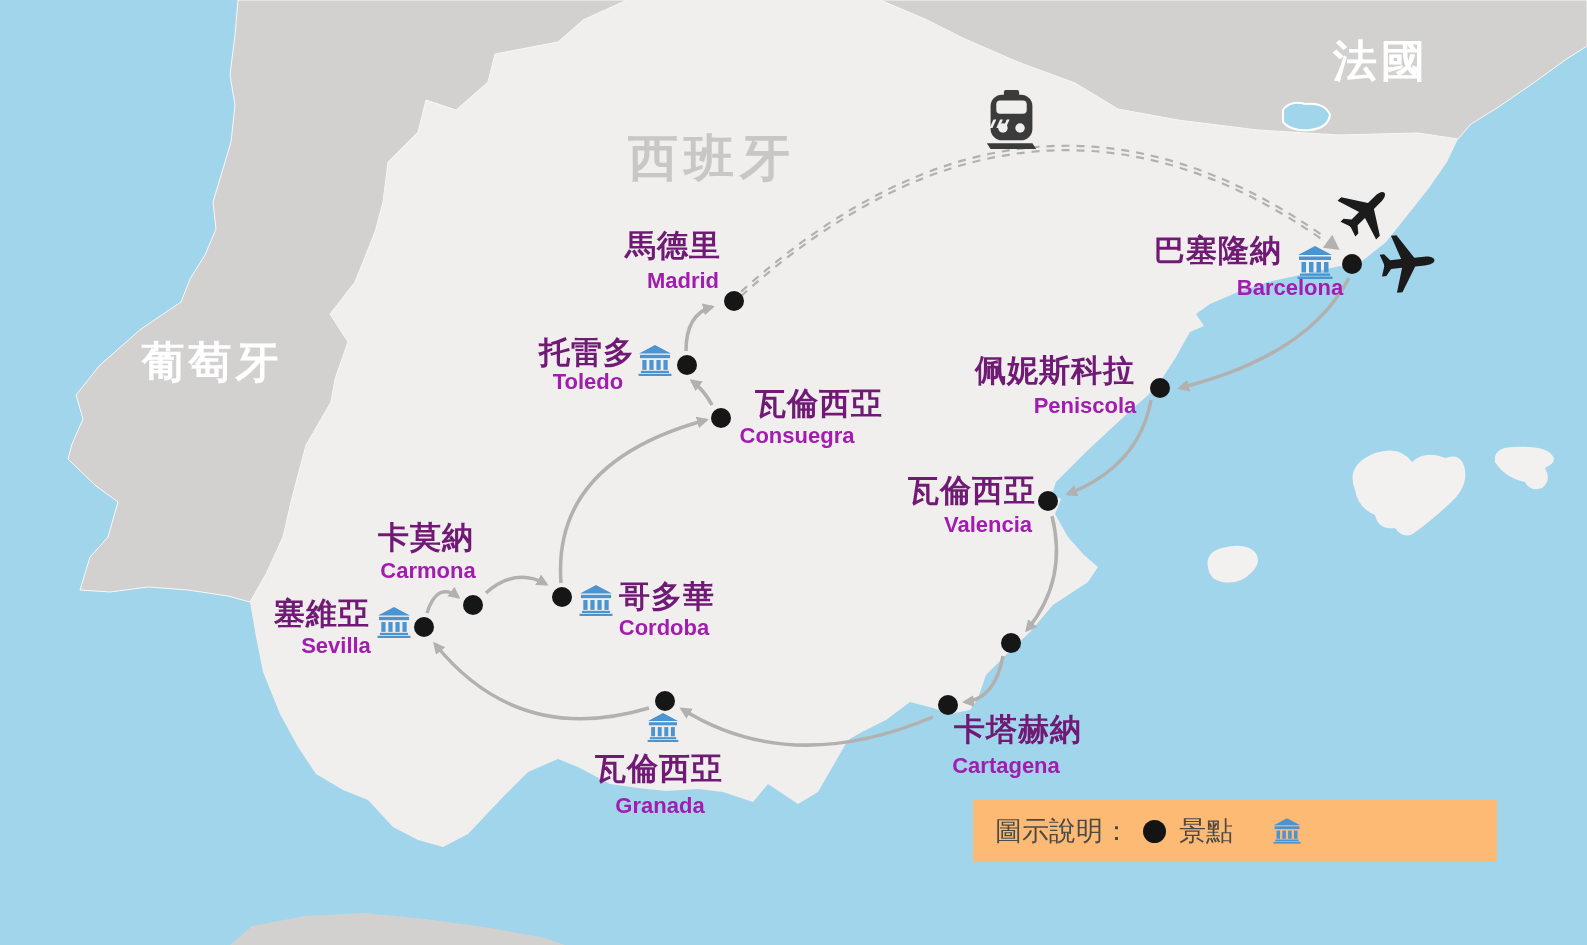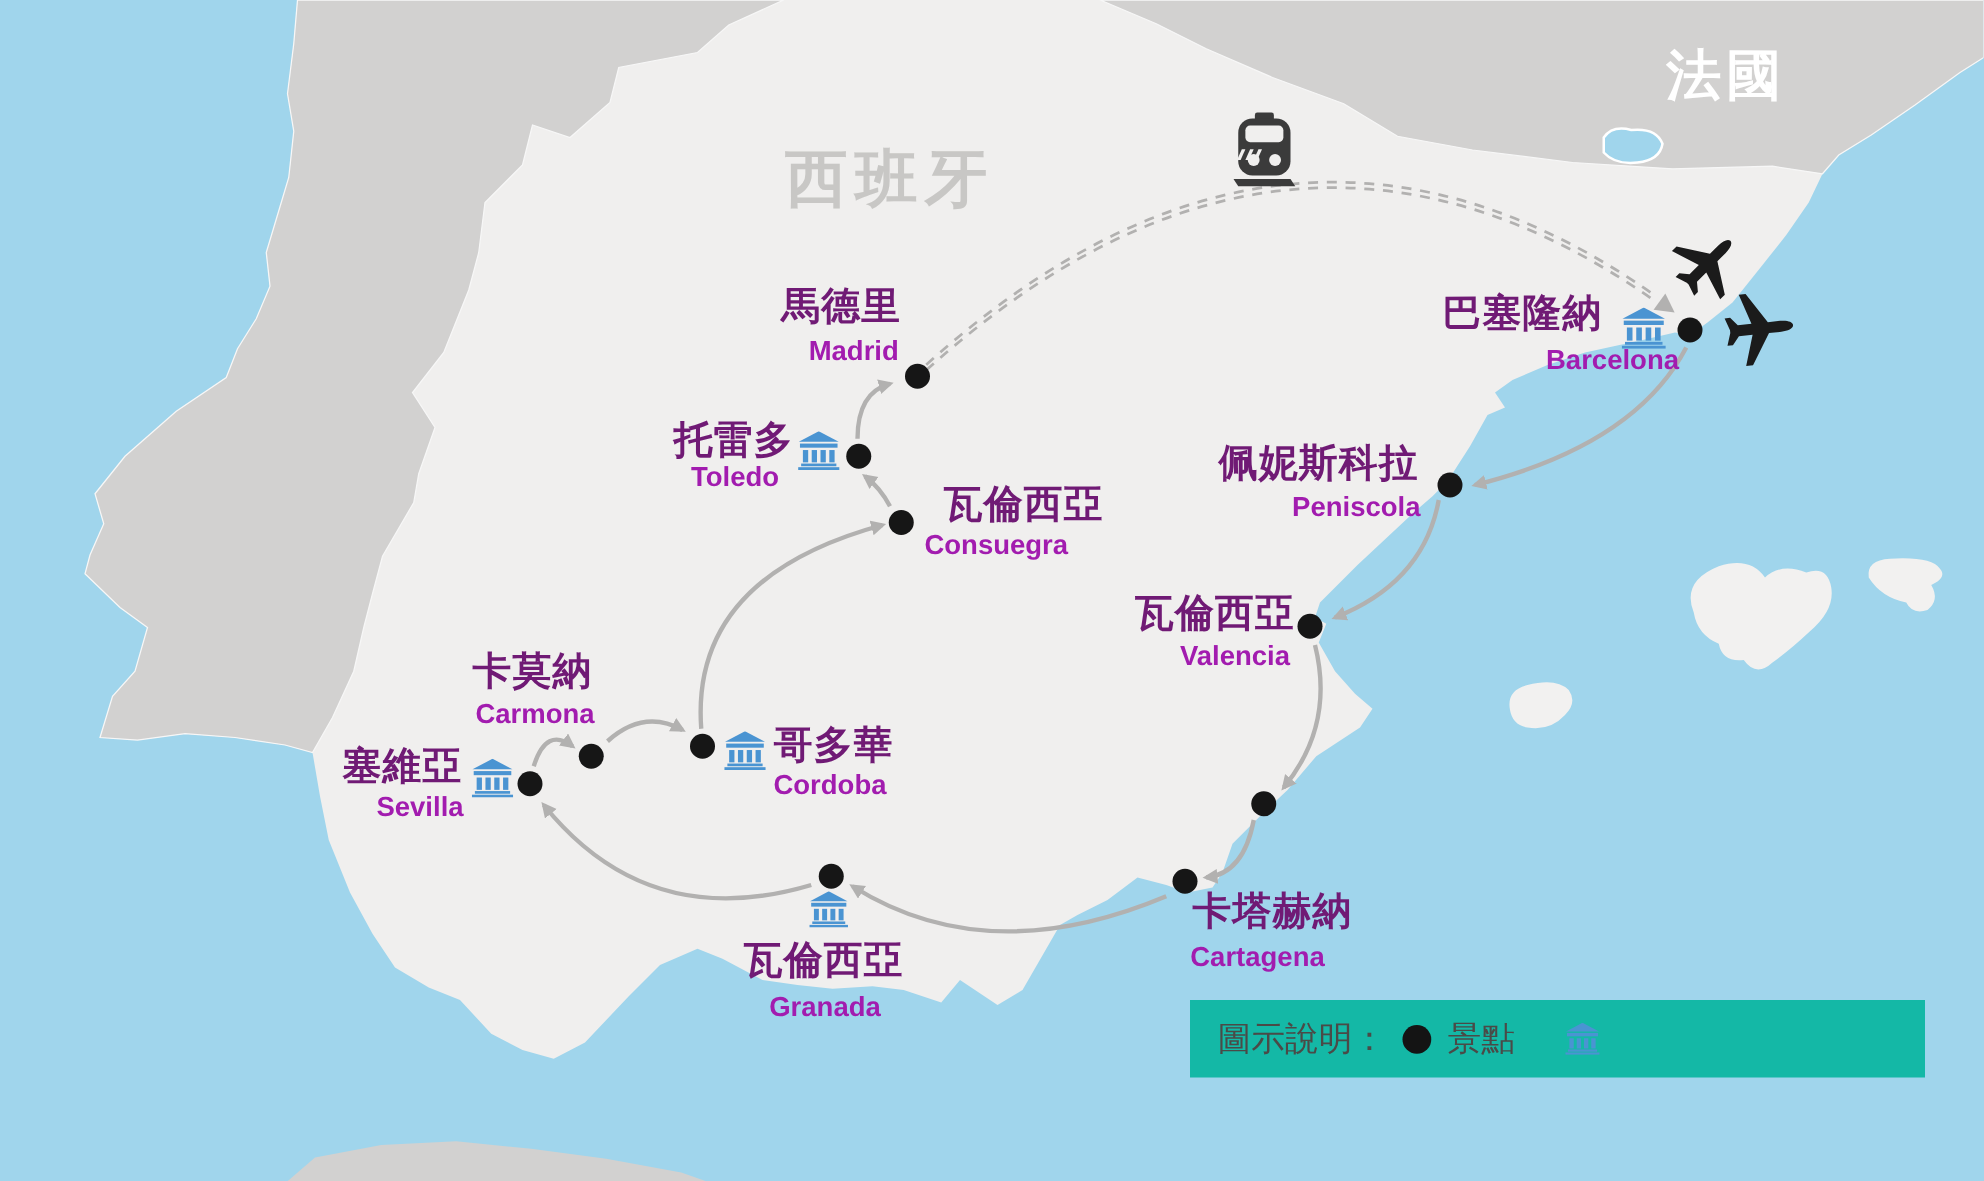--- a/index.html
+++ b/index.html
@@ -8,21 +8,21 @@
   .geo{position:absolute;left:0;top:0;}
   .lbl{position:absolute;transform:translate(-50%,-50%);white-space:nowrap;line-height:1;}
   .zh{font-weight:700;font-size:31px;color:#701a75;letter-spacing:1px;}
   .zh.big{font-size:32px;}
   .en{font-size:22px;color:#a21caf;font-weight:bold;}
   .region{font-weight:700;color:#ffffff;letter-spacing:4px;}
   .region.atl{font-size:41px;}
   .region.por{font-size:43px;}
   .region.fra{font-size:44px;}
   .region.spa{color:#c8c7c5;font-size:50px;letter-spacing:6px;}
-  .legend{position:absolute;left:952px;top:800px;width:588px;height:62px;background:#14b8a6;
+  .legend{position:absolute;left:973px;top:800px;width:524px;height:62px;background:#fdba74;
           display:flex;align-items:center;gap:13px;padding:0 14px 0 22px;box-sizing:border-box;
           font-size:27px;color:#4a4a47;}
   .legend-dot{width:23px;height:23px;border-radius:50%;background:#141414;display:inline-block;flex:none;}
   .legend .sp{width:14px;flex:none;}
 </style>
 </head>
 <body>
 
 <div class="stage">
 
@@ -144,21 +144,22 @@
       <circle cx="1048" cy="501" r="10"></circle>
       <circle cx="1011" cy="643" r="10"></circle>
       <circle cx="948" cy="705" r="10"></circle>
       <circle cx="665" cy="701" r="10"></circle>
       <circle cx="424" cy="627" r="10"></circle>
       <circle cx="473" cy="605" r="10"></circle>
       <circle cx="562" cy="597" r="10"></circle>
     </g>
   </svg>
 
-  <div class="lbl region spa" style="left:712px;top:143px">西班牙</div>
+  <div class="lbl region spa" style="left:712px;top:158px">西班牙</div>
+  <div class="lbl region por" style="left:212px;top:362px">葡萄牙</div>
   <div class="lbl region fra" style="left:1381px;top:61px">法國</div>
 
   <div class="lbl zh" style="left:673px;top:245px">馬德里</div>
   <div class="lbl en" style="left:683px;top:281px">Madrid</div>
 
   <div class="lbl zh" style="left:587px;top:352px">托雷多</div>
   <div class="lbl en" style="left:588px;top:382px">Toledo</div>
 
   <div class="lbl zh" style="left:819px;top:403px">瓦倫西亞</div>
   <div class="lbl en" style="left:797px;top:436px">Consuegra</div>

